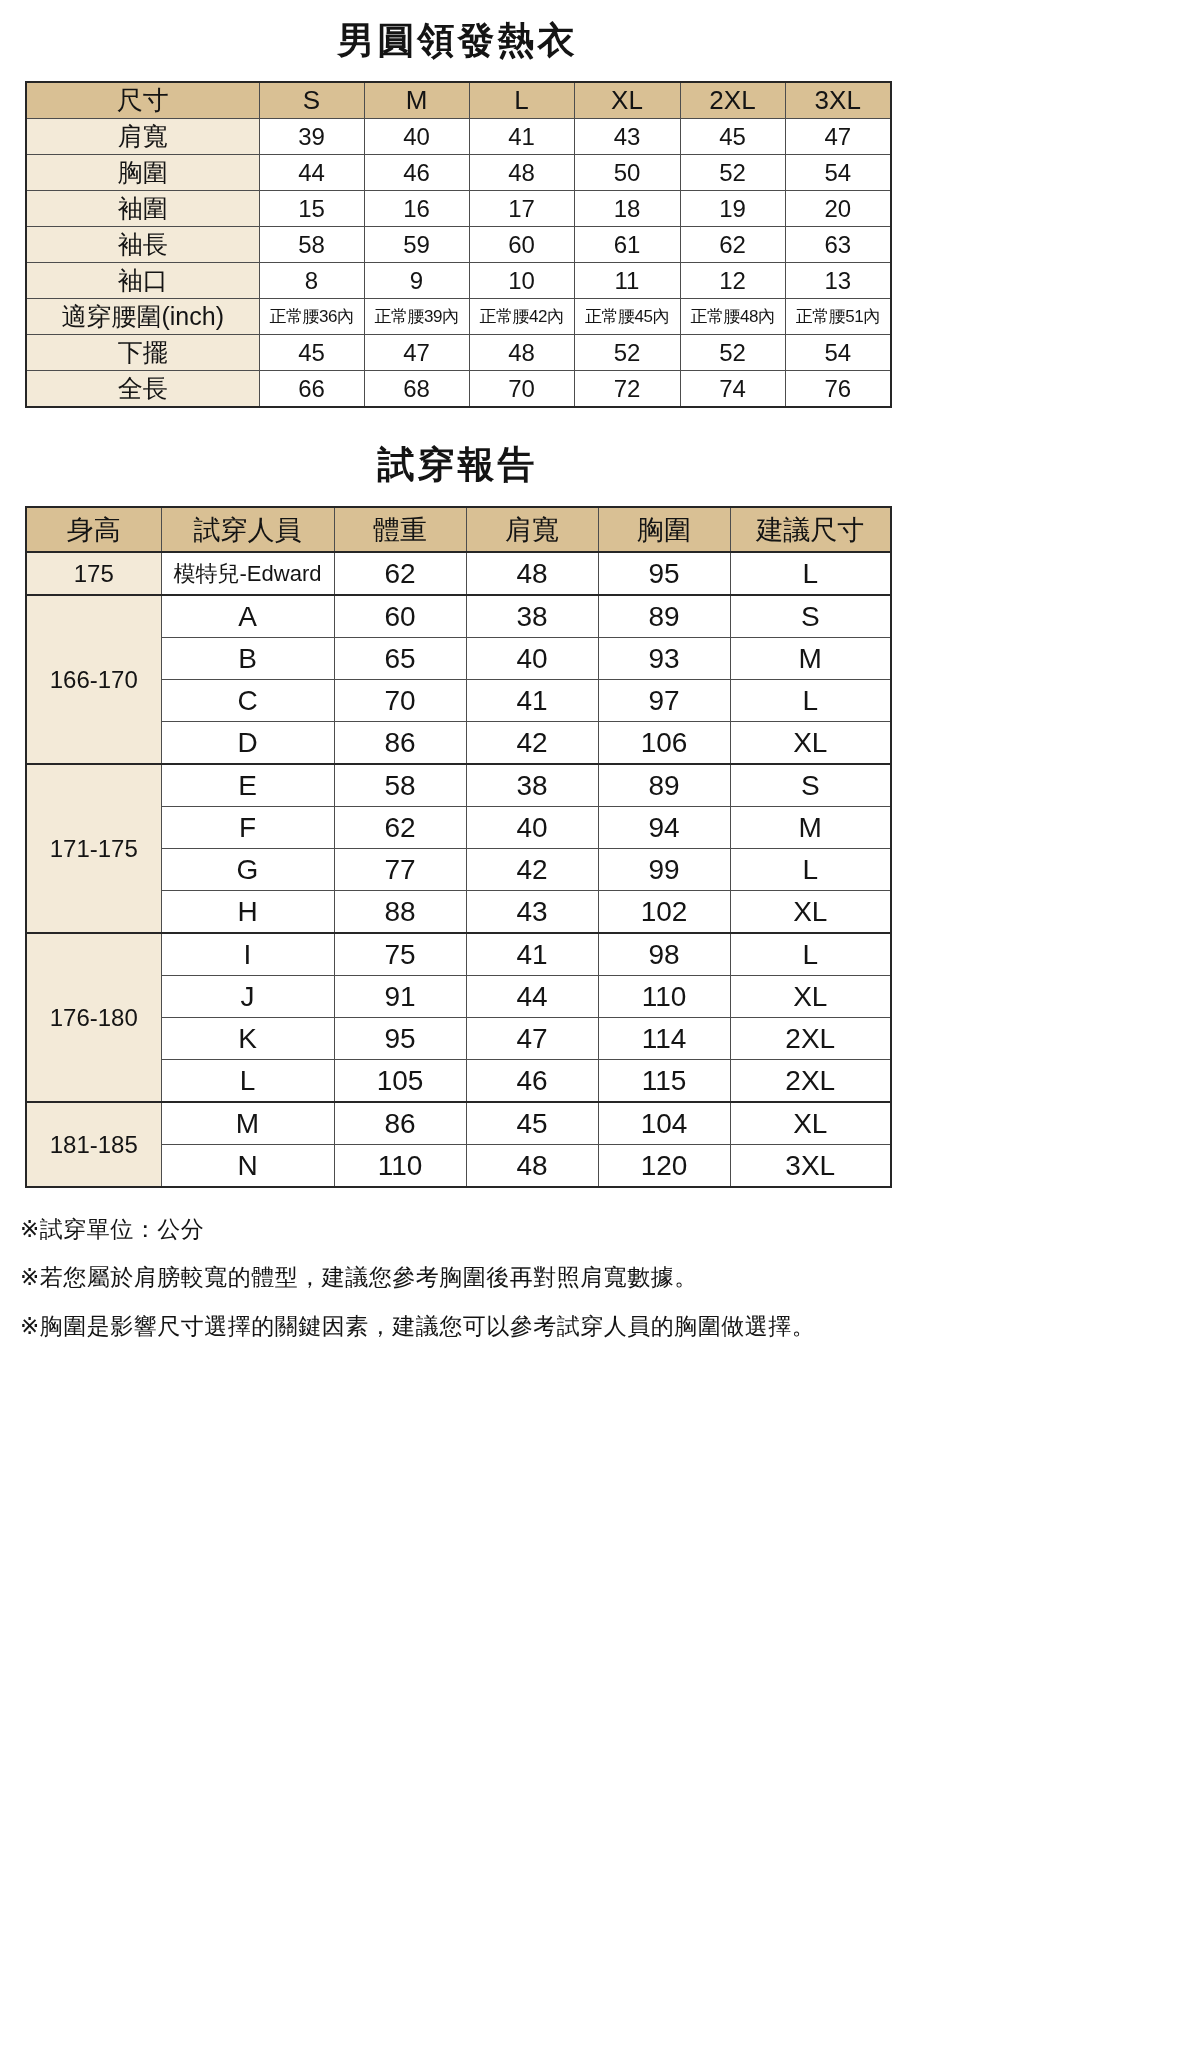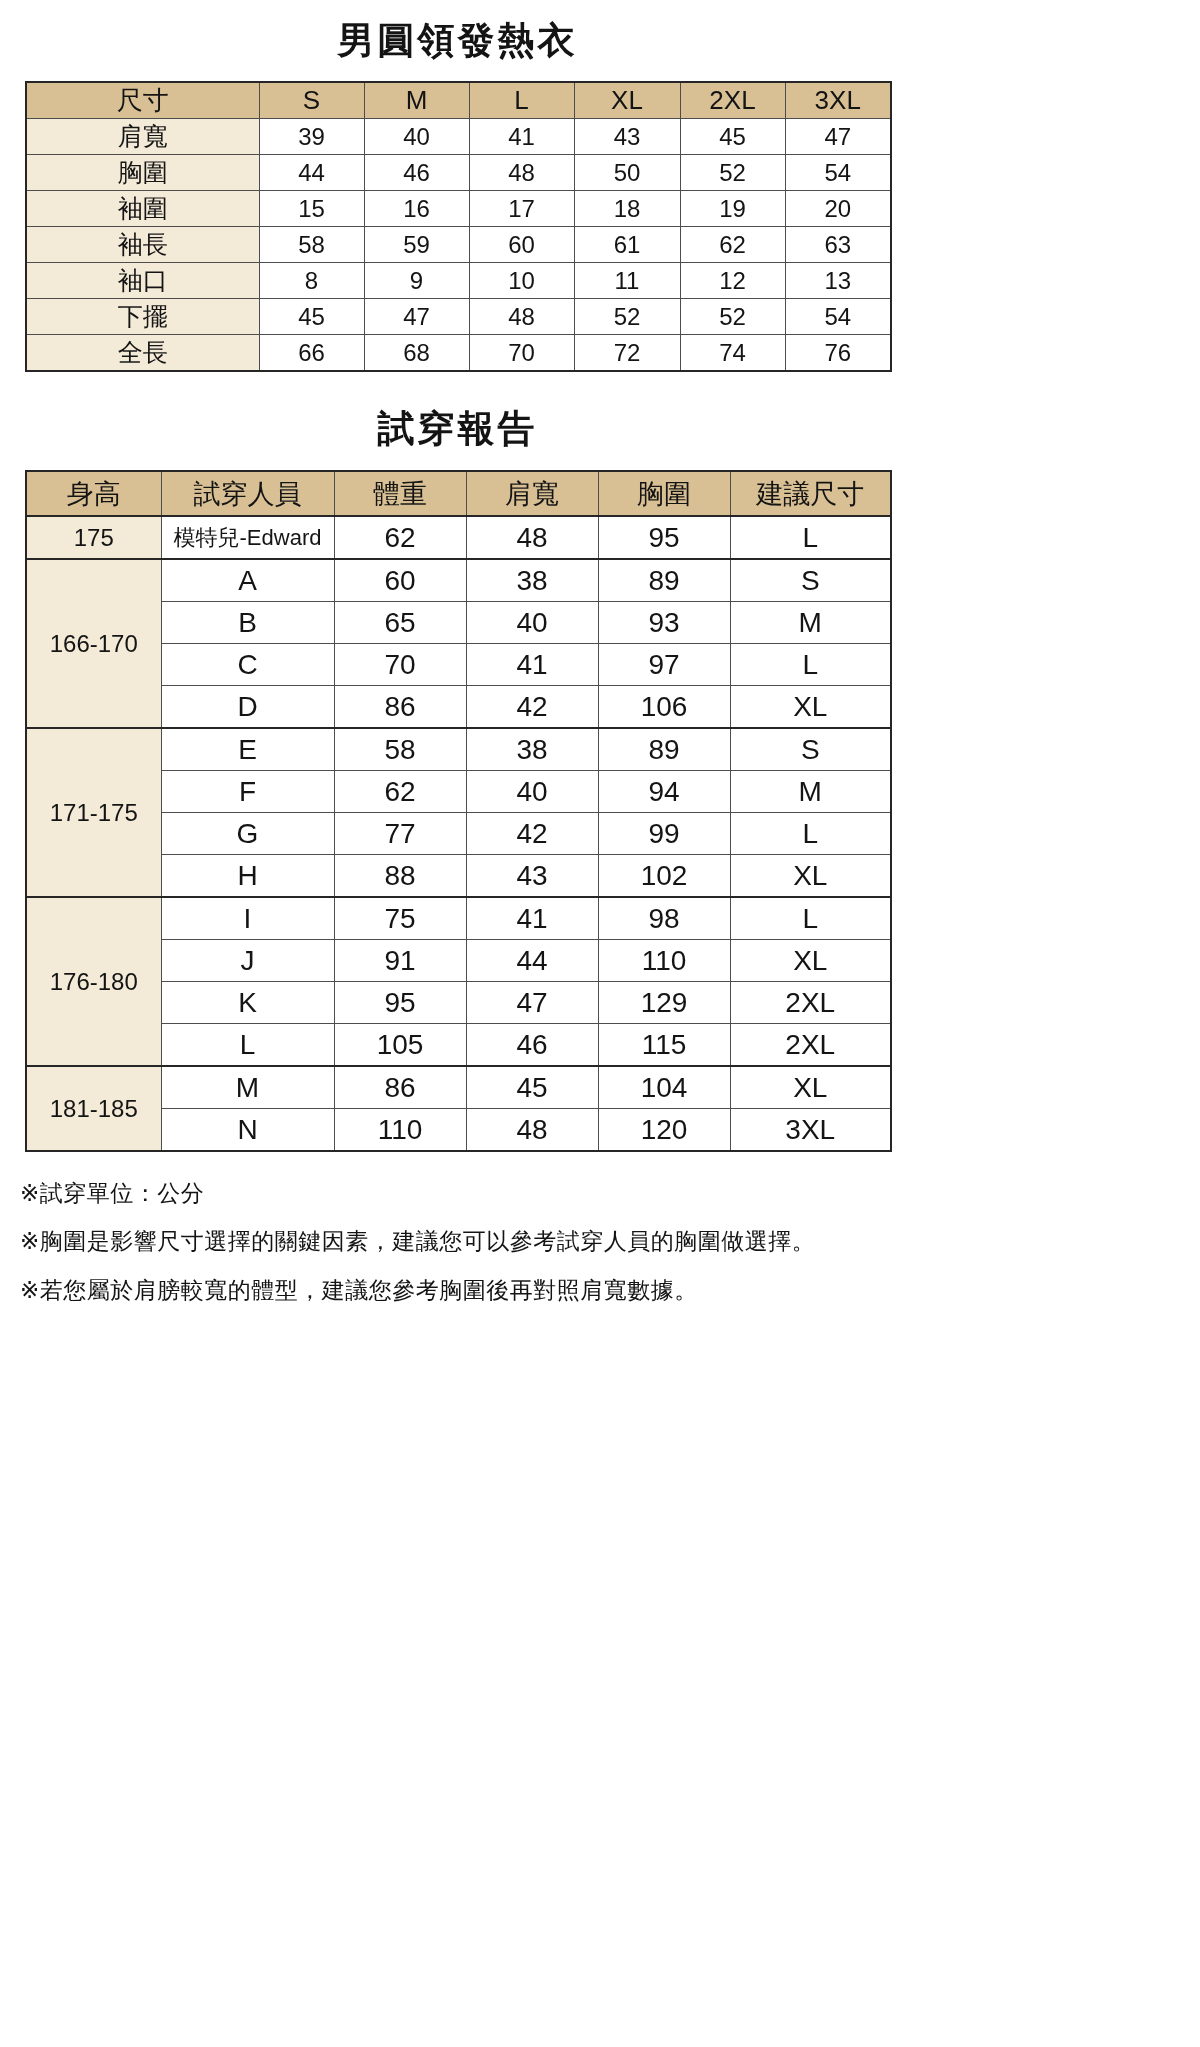--- a/index.html
+++ b/index.html
@@ -111,20 +111,29 @@
       <tr>
         <th>袖口</th>
         <td>8</td>
         <td>9</td>
         <td>10</td>
         <td>11</td>
         <td>12</td>
         <td>13</td>
       </tr>
       <tr>
+        <th>適穿腰圍(inch)</th>
+        <td class="xs">正常腰36內</td>
+        <td class="xs">正常腰39內</td>
+        <td class="xs">正常腰42內</td>
+        <td class="xs">正常腰45內</td>
+        <td class="xs">正常腰48內</td>
+        <td class="xs">正常腰51內</td>
+      </tr>
+      <tr>
         <th>下擺</th>
         <td>45</td>
         <td>47</td>
         <td>48</td>
         <td>52</td>
         <td>52</td>
         <td>54</td>
       </tr>
       <tr>
         <th>全長</th>
@@ -238,21 +247,21 @@
         <td>J</td>
         <td>91</td>
         <td>44</td>
         <td>110</td>
         <td>XL</td>
       </tr>
       <tr>
         <td>K</td>
         <td>95</td>
         <td>47</td>
-        <td>129</td>
+        <td>114</td>
         <td>2XL</td>
       </tr>
       <tr>
         <td>L</td>
         <td>105</td>
         <td>46</td>
         <td>115</td>
         <td>2XL</td>
       </tr>
       <tr class="group-start">
@@ -268,15 +277,15 @@
         <td>110</td>
         <td>48</td>
         <td>120</td>
         <td>3XL</td>
       </tr>
     </tbody>
 </table>
 
 <div class="notes">
     <p class="note">※試穿單位：公分</p>
+    <p class="note">※若您屬於肩膀較寬的體型，建議您參考胸圍後再對照肩寬數據。</p>
     <p class="note">※胸圍是影響尺寸選擇的關鍵因素，建議您可以參考試穿人員的胸圍做選擇。</p>
-    <p class="note">※若您屬於肩膀較寬的體型，建議您參考胸圍後再對照肩寬數據。</p>
   </div>
 
 </body></html>

